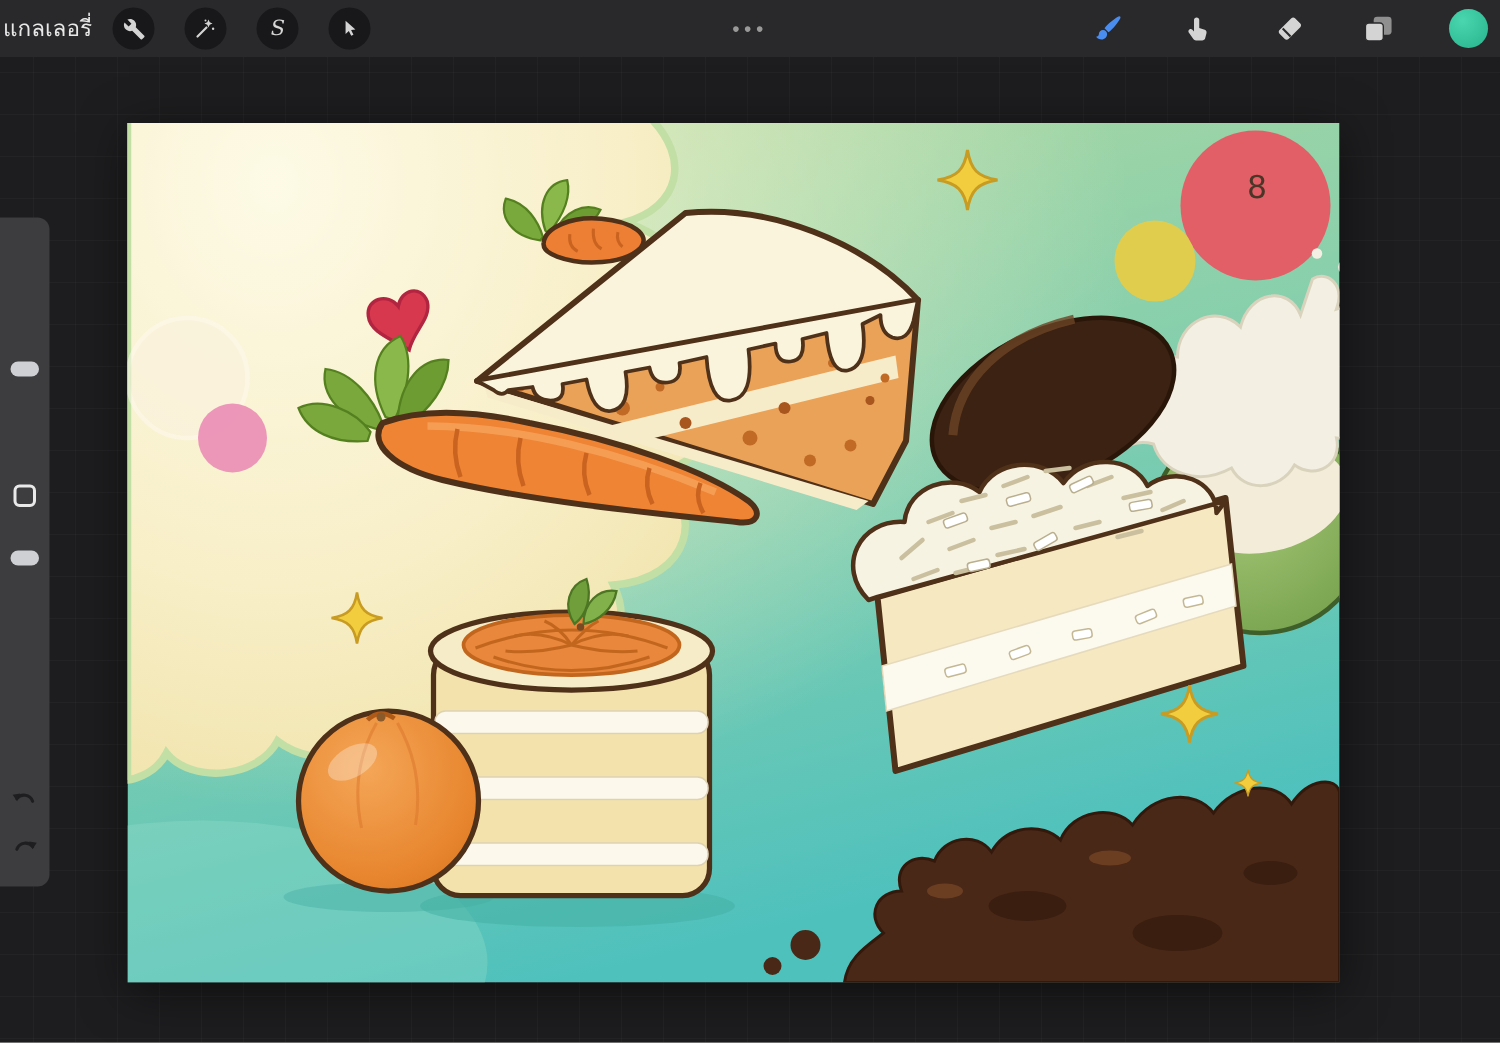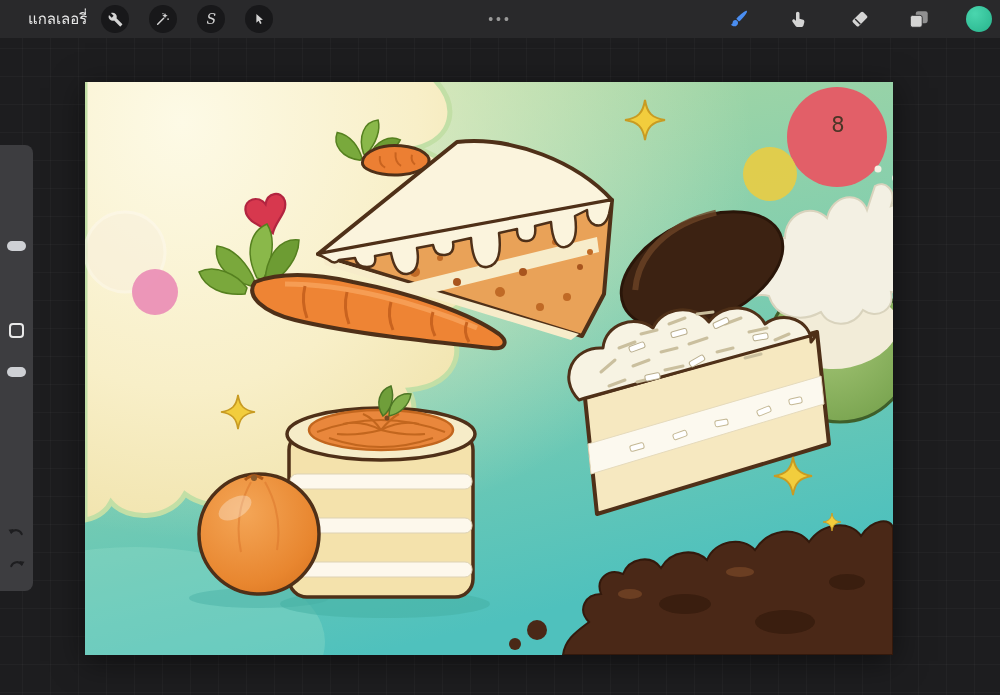--- a/index.html
+++ b/index.html
@@ -11,21 +11,21 @@
       linear-gradient(rgba(255,255,255,0.028) 1px, transparent 1px),
       linear-gradient(90deg, rgba(255,255,255,0.028) 1px, transparent 1px);
     background-size:28px 28px;
     background-position:-6px -8px;
   }
   
   .topbar {
     position:absolute; top:0; left:0; right:0; height:38px;
     background:#29292b; display:flex; align-items:center; z-index:20;
   }
-  .gallery { color:#e8e8e8; font-size:15px; margin:0 14px 0 28px; cursor:pointer; background:none; border:none; font-family:"Liberation Sans", sans-serif; }
+  .gallery { color:#e8e8e8; font-size:15px; margin:0 14px 0 2px; cursor:pointer; background:none; border:none; font-family:"Liberation Sans", sans-serif; }
   .left-tools { display:flex; gap:20px; align-items:center; }
   .tool-circle {
     width:28px; height:28px; border-radius:50%; background:#18181a;
     border:none; padding:0; display:flex; align-items:center; justify-content:center; cursor:pointer;
   }
   .sel-glyph { color:#d6d6d6; font-size:14px; font-style:italic; font-family:"DejaVu Serif", serif; }
   .center-dots {
     position:absolute; left:50%; top:0; height:38px; transform:translateX(-50%);
     display:flex; align-items:center; color:#999; font-size:14px; letter-spacing:3px;
     background:none; border:none; cursor:pointer;

